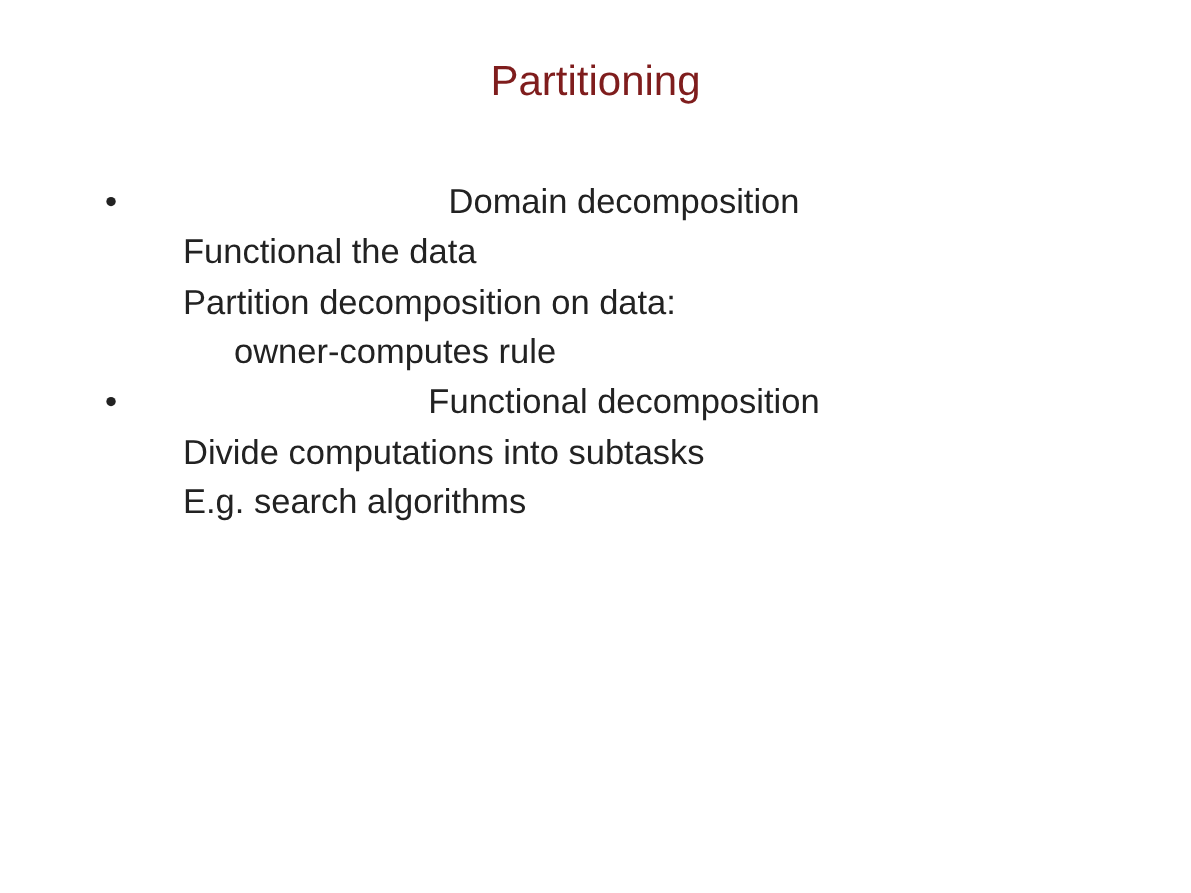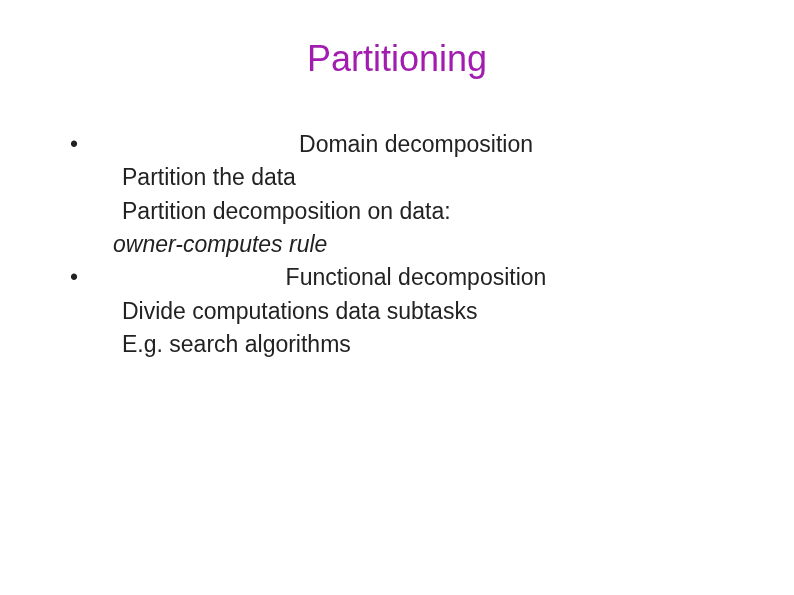--- a/index.html
+++ b/index.html
@@ -10,22 +10,22 @@
     font-family: Arial, Helvetica, sans-serif;
     position: relative;
   }
   .slide {
     width: 100%;
     height: 100%;
     padding: 30px 60px;
   }
   .title {
     text-align: center;
-    color: #a21caf;
-    font-size: 36px;
+    color: #7f1d1d;
+    font-size: 28px;
     font-weight: normal;
     margin-top: 8px;
     margin-bottom: 48px;
   }
   .content {
     color: #222;
     font-size: 23px;
     line-height: 1.45;
   }
   .bullet-row {
@@ -37,41 +37,40 @@
     flex-shrink: 0;
   }
   .bullet-text {
     flex: 1;
     text-align: center;
   }
   .sub {
     margin-left: 62px;
   }
   .sub-indent {
-    margin-left: 53px;
-    font-style: italic;
+    margin-left: 96px;
   }
 </style>
 </head>
 <body>
 
 <div class="slide">
   <h1 class="title">Partitioning</h1>
 
   <div class="content">
 
     <div class="bullet-row">
       <span class="bullet">•</span>
       <span class="bullet-text">Domain decomposition</span>
     </div>
-    <div class="sub">Partition the data</div>
+    <div class="sub">Functional the data</div>
     <div class="sub">Partition decomposition on data:</div>
     <div class="sub-indent">owner-computes rule</div>
 
     <div class="bullet-row">
       <span class="bullet">•</span>
       <span class="bullet-text">Functional decomposition</span>
     </div>
-    <div class="sub">Divide computations data subtasks</div>
+    <div class="sub">Divide computations into subtasks</div>
     <div class="sub">E.g. search algorithms</div>
 
   </div>
 </div>
 
 </body></html>

